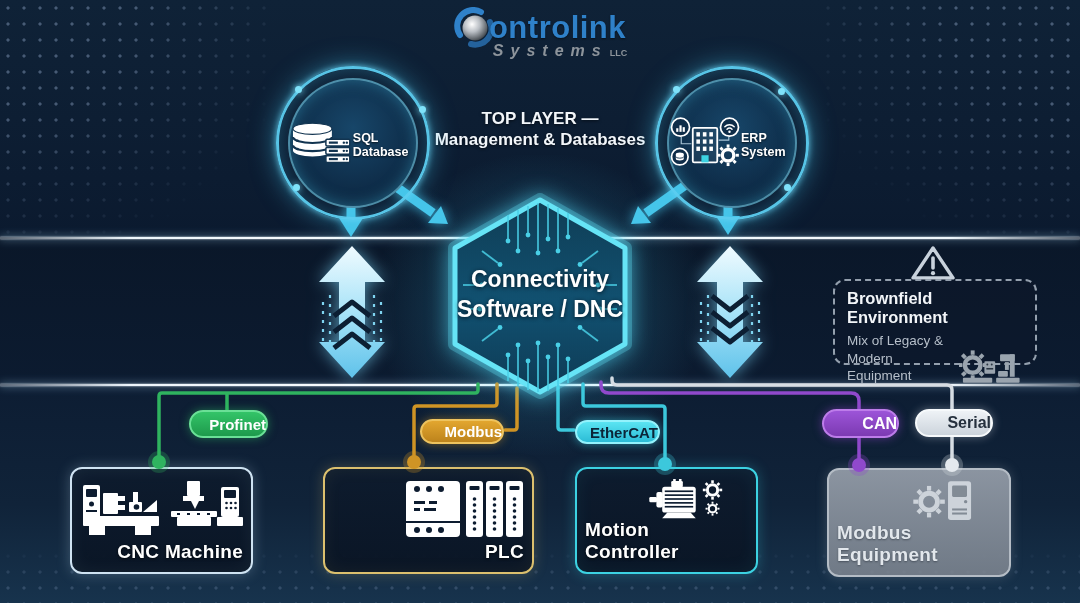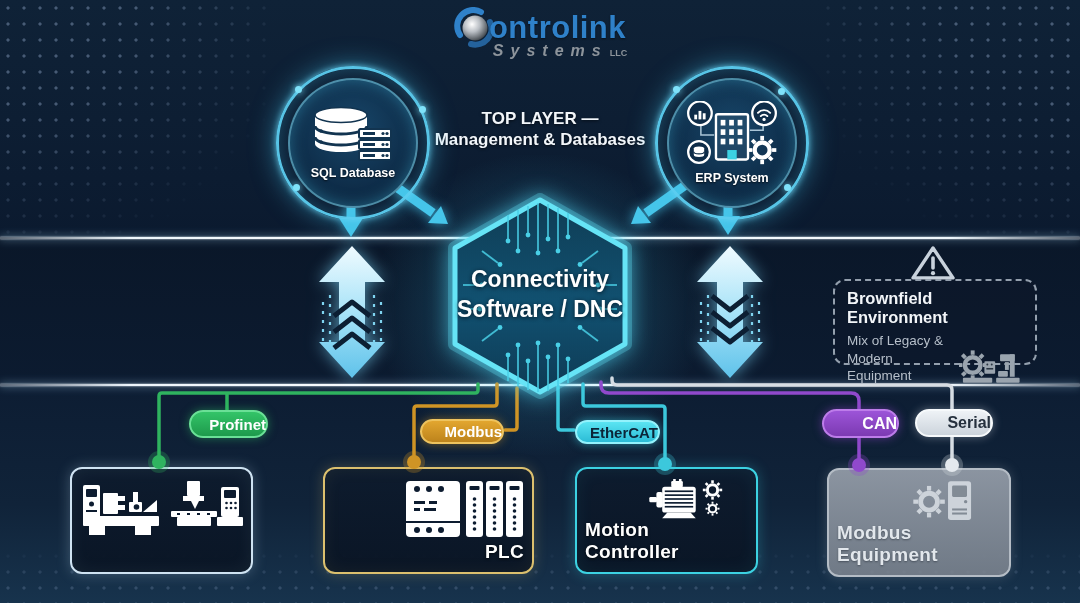--- a/index.html
+++ b/index.html
@@ -42,21 +42,21 @@
   .top-heading{position:absolute;left:395px;top:109px;width:290px;text-align:center;z-index:3;}
   .top-heading div{font-size:17px;font-weight:bold;color:#f2f6fa;line-height:1.22;text-shadow:0 1px 3px rgba(0,0,0,.6);}
   
   .node-circle{position:absolute;width:148px;height:148px;border-radius:50%;z-index:8;
         border:3px solid rgba(92,206,240,.95);
         box-shadow:0 0 26px rgba(70,195,235,.55),0 0 6px rgba(120,220,250,.8),inset 0 0 18px rgba(70,195,235,.30);}
   .node-inner{position:absolute;left:9px;top:9px;right:9px;bottom:9px;border-radius:50%;
         border:2px solid rgba(130,222,248,.55);
         background:radial-gradient(circle at 50% 38%,#174669 0%,#0e2c48 62%,#0a2238 100%);
         box-shadow:inset 0 0 16px rgba(70,195,235,.4);
-        display:flex;flex-direction:column;align-items:center;justify-content:center;}
+        display:flex;flex-direction:row;align-items:center;justify-content:center;}
   .node-label{font-size:12.5px;font-weight:bold;color:#fff;margin-top:4px;text-shadow:0 1px 2px rgba(0,0,0,.7);}
   .ring-dot{position:absolute;width:7px;height:7px;border-radius:50%;background:#7fe2fa;z-index:9;
         box-shadow:0 0 7px rgba(127,226,250,.95);}
   
   .hex{position:absolute;left:430px;top:193px;width:220px;height:210px;z-index:7;}
   .hex svg{filter:drop-shadow(0 0 11px rgba(80,212,242,.8));}
   .hex-text{position:absolute;left:0;top:72px;width:220px;text-align:center;z-index:8;}
   .hex-text div{font-size:23px;font-weight:bold;color:#fff;line-height:1.3;text-shadow:0 1px 4px rgba(0,10,20,.8);}
   
   .brownfield{position:absolute;left:833px;top:279px;width:204px;height:86px;z-index:3;
@@ -362,20 +362,21 @@
           <circle cx="154.5" cy="24" r="1.3"></circle>
         <circle cx="145.5" cy="29" r="1.3"></circle>
           <circle cx="150" cy="29" r="1.3"></circle>
           <circle cx="154.5" cy="29" r="1.3"></circle>
         <rect x="96" y="34" width="3" height="2"></rect>
           <rect x="106" y="34" width="3" height="2"></rect>
           <rect x="116" y="34" width="3" height="2"></rect>
           <rect x="126" y="34" width="3" height="2"></rect>
       </g>
     </svg>
+    <div class="device-label">CNC Machine</div>
   </div>
 
   <div class="device-box box-plc">
     <svg width="118" height="60" viewBox="0 0 118 60">
       <rect x="0" y="2" width="54" height="56" rx="4" fill="#ffffff"></rect>
       <g fill="#0d1c30">
         <circle cx="11" cy="10" r="3"></circle>
           <circle cx="23" cy="10" r="3"></circle>
           <circle cx="35" cy="10" r="3"></circle>
         <rect x="8" y="22" width="11" height="3"></rect>

